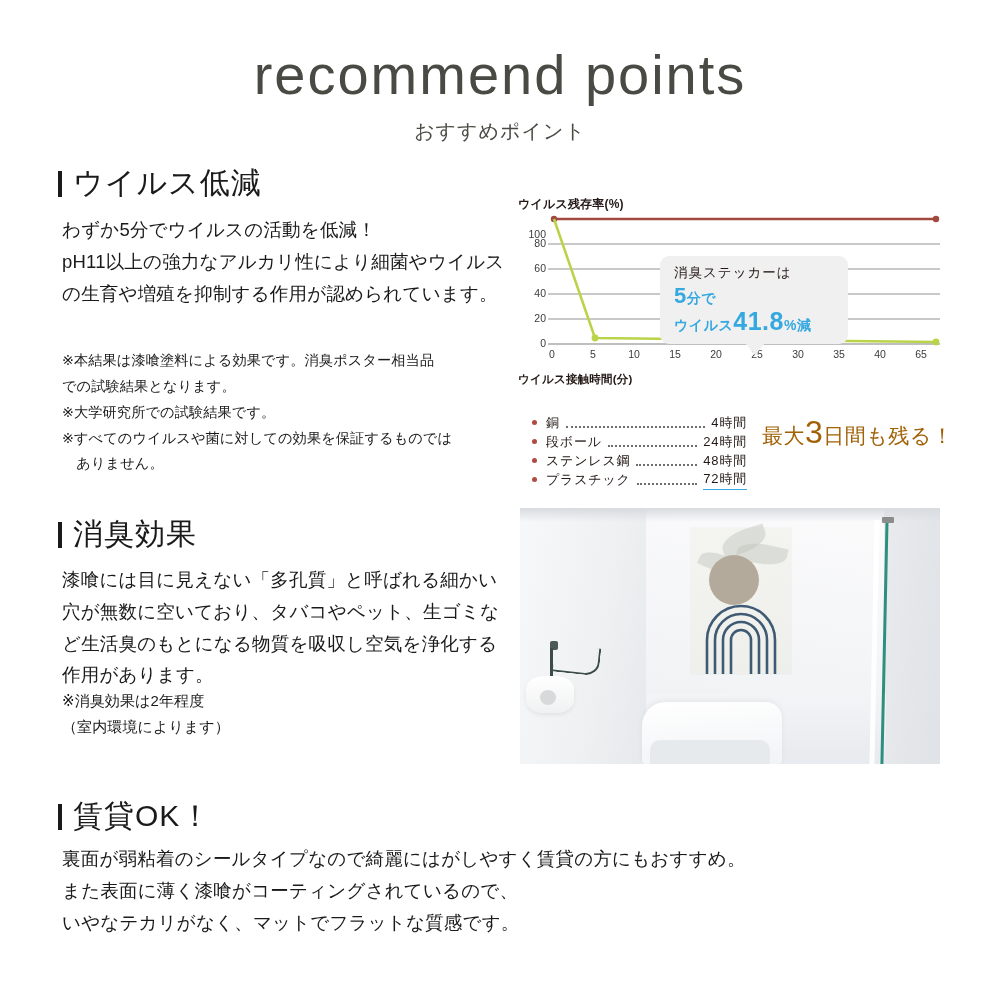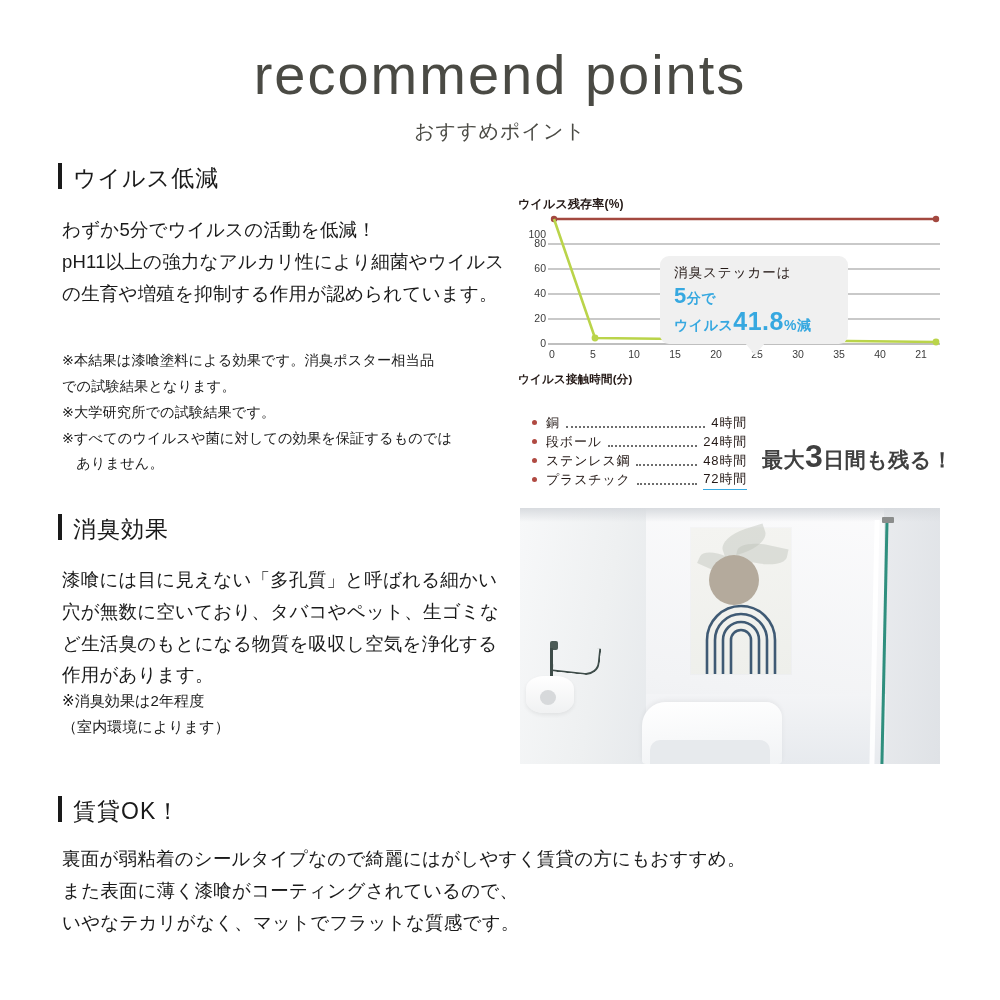--- a/index.html
+++ b/index.html
@@ -37,22 +37,23 @@
     color: #4a4a44;
     letter-spacing: 1px;
     margin-top: 12px;
     font-weight: 500;
   }
 
   
   .section-head {
     position: absolute;
     display: flex;
+    align-items: center;
     gap: 11px;
-    font-size: 23px;
+    font-size: 30px;
     letter-spacing: 1px;
     color: #1a1a1a;
     font-weight: 400;
   }
   .head-bar {
     display: inline-block;
     width: 4px;
     height: 26px;
     background: #1a1a1a;
   }
@@ -215,23 +216,23 @@
   }
   .legend-val { white-space: nowrap; font-weight: 400; }
   .legend-val.underline {
     border-bottom: 1.6px solid #36a8e0;
     padding-bottom: 1px;
   }
 
   .remark {
     position: absolute;
     left: 762px;
-    top: 438px;
-    color: #404040;
-    font-weight: 700;
+    top: 414px;
+    color: #a16207;
+    font-weight: 400;
     letter-spacing: 0.5px;
     white-space: nowrap;
   }
   .remark .rm-s { font-size: 21px; }
   .remark .rm-b { font-size: 32px; }
 
   
   .photo {
     position: absolute;
     left: 520px;
@@ -404,21 +405,21 @@
 
     <div class="xtick" style="left:4px;">0</div>
     <div class="xtick" style="left:45px;">5</div>
     <div class="xtick" style="left:86px;">10</div>
     <div class="xtick" style="left:127px;">15</div>
     <div class="xtick" style="left:168px;">20</div>
     <div class="xtick" style="left:209px;">25</div>
     <div class="xtick" style="left:250px;">30</div>
     <div class="xtick" style="left:291px;">35</div>
     <div class="xtick" style="left:332px;">40</div>
-    <div class="xtick" style="left:373px;">21</div>
+    <div class="xtick" style="left:373px;">65</div>
 
     <svg class="series-svg" viewBox="0 0 392 125" preserveAspectRatio="none">
 
       <polyline points="6,1 388,1" fill="none" stroke="#a3483f" stroke-width="2.6"></polyline>
       <circle cx="6" cy="1" r="3.2" fill="#a3483f"></circle>
       <circle cx="388" cy="1" r="3.2" fill="#a3483f"></circle>
 
       <polyline points="6,1 47,120 388,124" fill="none" stroke="#bad44a" stroke-width="2.6"></polyline>
       <circle cx="47" cy="120" r="3.4" fill="#bad44a"></circle>
       <circle cx="388" cy="124" r="3.4" fill="#bad44a"></circle>

